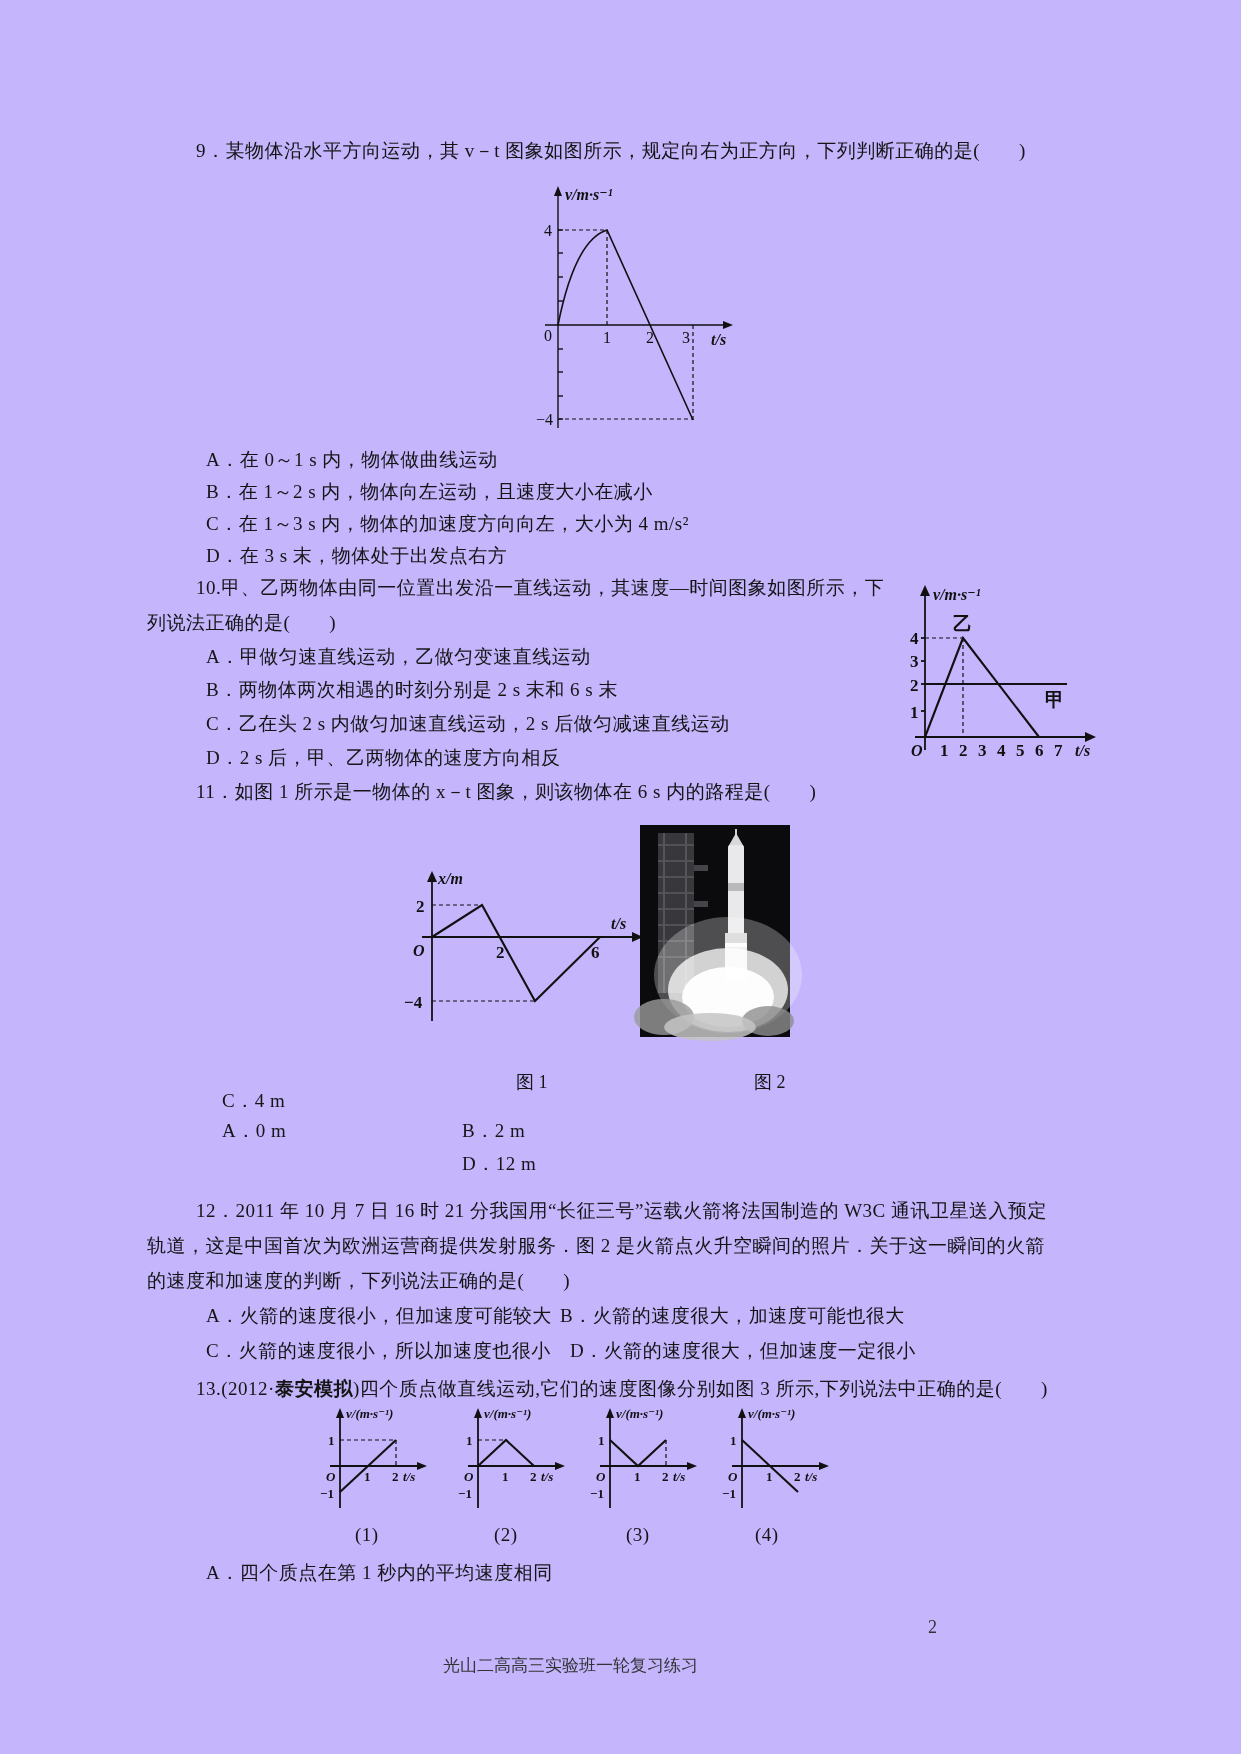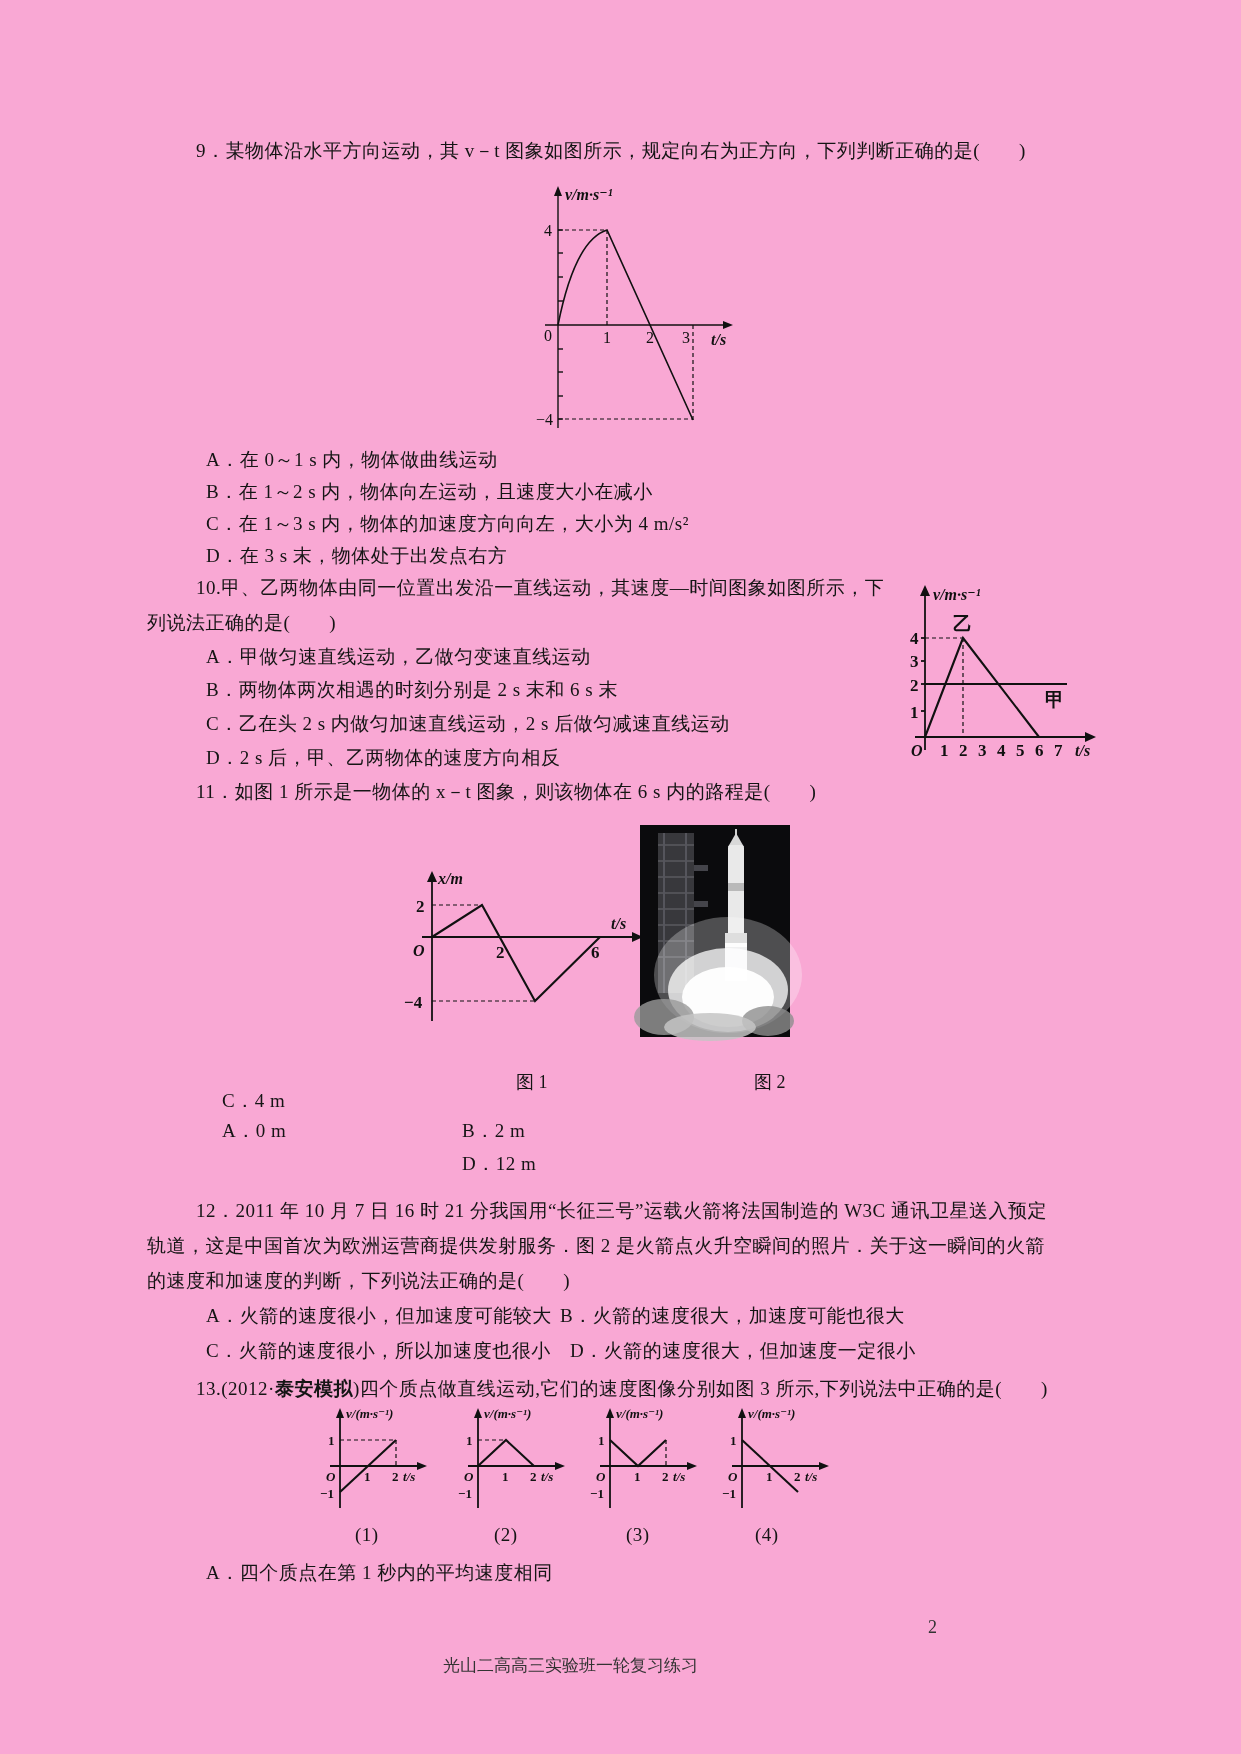--- a/index.html
+++ b/index.html
@@ -1,18 +1,18 @@
 <!DOCTYPE html>
 <html><head>
 <meta charset="utf-8">
 <style>
   html,body { margin:0; padding:0; background:#9a9a9a; }
   .page {
     position:relative; width:1241px; height:1754px; margin:0 auto;
-    background:#f9a8d4; overflow:hidden;
+    background:#c4b5fd; overflow:hidden;
     font-family:"Liberation Serif","DejaVu Serif",serif; color:#151515;
   }
   .t  { position:absolute; font-size:19px; white-space:nowrap; letter-spacing:0.5px; }
   .cap{ position:absolute; font-size:18px; white-space:nowrap; }
   .foot { position:absolute; font-size:17px; color:#333; }
   .b { font-weight:bold;font-family:Liberation Serif, serif; }
   svg { position:absolute; overflow:visible; }
   svg text { font-family:"Liberation Serif","DejaVu Serif",serif; fill:#111; }
   .ax  { stroke:#111; stroke-width:1.4; fill:none; }
   .ax2 { stroke:#111; stroke-width:1.8; fill:none; }

